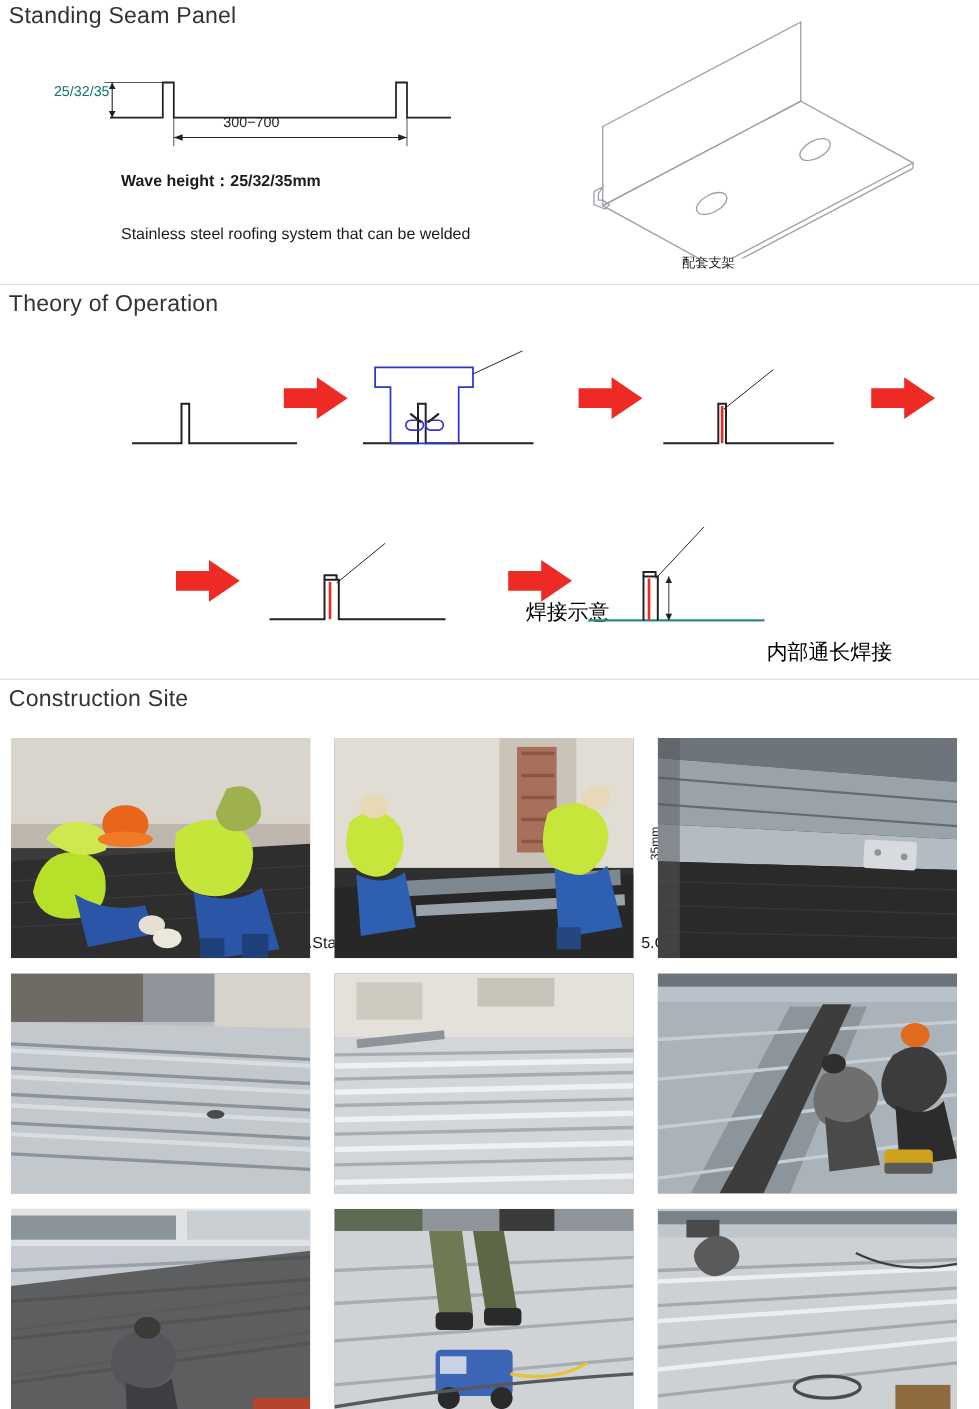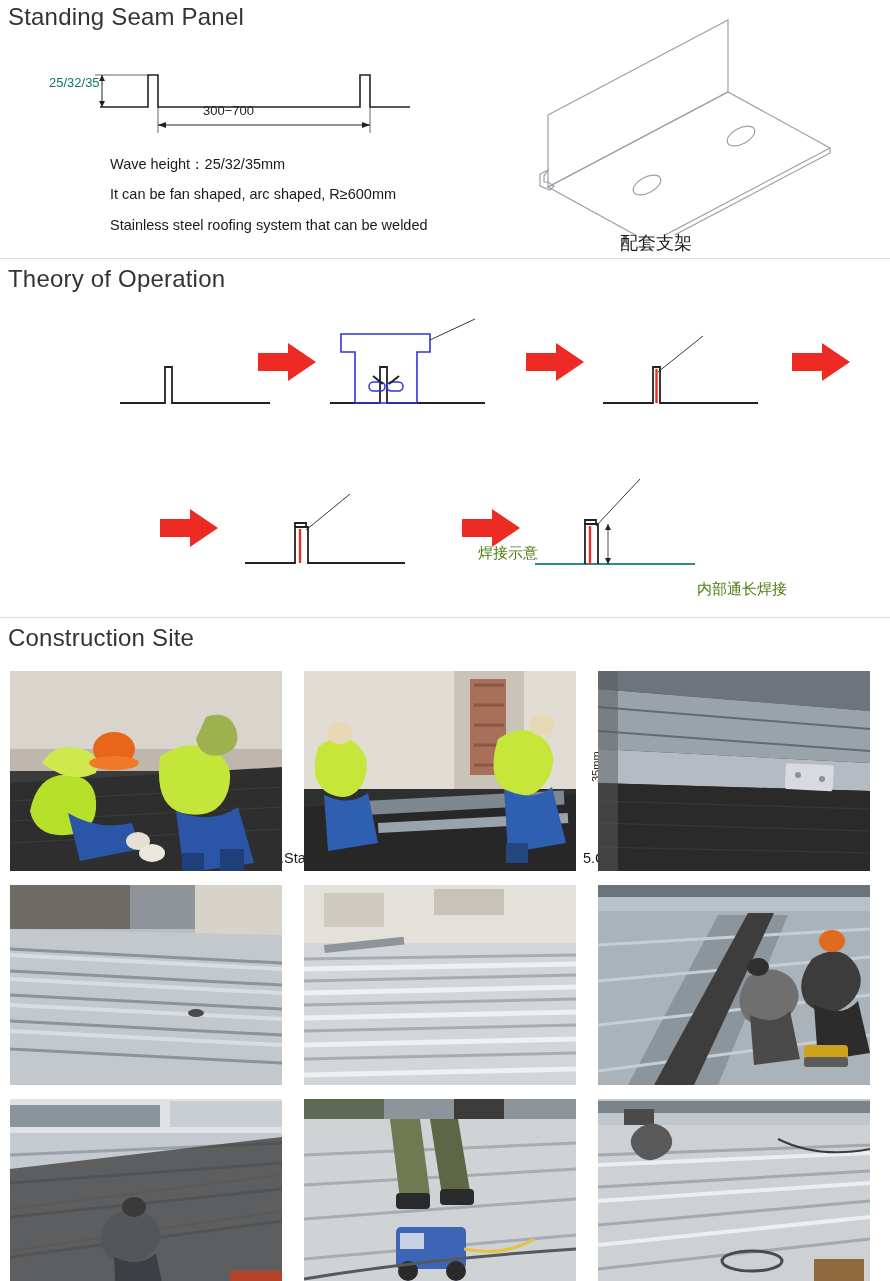--- a/index.html
+++ b/index.html
@@ -9,21 +9,21 @@
   }
   body {
     width: 890px;
     height: 1281px;
     position: relative;
     font-family: "Liberation Sans", sans-serif;
     color: #222;
     overflow: hidden;
   }
   .section-title {
-    font-size: 24px;
+    font-size: 21px;
     color: #333;
     font-weight: 400;
     letter-spacing: 0.2px;
   }
   
   #sec-panel {
     position: absolute;
     left: 0; top: 0;
     width: 890px; height: 258px;
   }
@@ -47,32 +47,32 @@
     left: 203px; top: 103px;
     font-size: 13px;
     color: #222;
   }
   .spec-line {
     position: absolute;
     left: 110px;
     font-size: 14.5px;
     color: #1a1a1a;
   }
-  #spec-1 { top: 155px; }
+  #spec-1 { top: 155px; font-weight: bold; }
   #spec-2 { top: 186px; }
-  #spec-3 { top: 217px; }
+  #spec-3 { top: 205px; }
   #bracket-drawing {
     position: absolute;
     left: 530px; top: 10px;
     width: 330px; height: 225px;
   }
   #bracket-caption {
     position: absolute;
     left: 620px; top: 231px;
-    font-size: 18px;
+    font-size: 12px;
     color: #1a1a1a;
   }
   .hr {
     position: absolute;
     left: 0;
     width: 890px;
     height: 1px;
     background: #d8d8d8;
   }
   
@@ -86,22 +86,22 @@
     left: 8px; top: 3px;
   }
   .step-caption {
     position: absolute;
     font-size: 14.5px;
     color: #1a1a1a;
     text-align: center;
   }
   .cn-label {
     position: absolute;
-    font-size: 15px;
-    color: #4d7c0f;
+    font-size: 19px;
+    color: #000000;
     white-space: nowrap;
   }
   
   #sec-site {
     position: absolute;
     left: 0; top: 621px;
     width: 826px; height: 660px;
   }
   #sec-site .section-title {
     position: absolute;
@@ -143,21 +143,20 @@
     <polygon points="118,80 126,77 126,83" fill="#222"></polygon>
     <polygon points="330,80 322,77 322,83" fill="#222"></polygon>
     <line x1="118" y1="62" x2="118" y2="88" stroke="#222" stroke-width="0.7"></line>
     <line x1="330" y1="62" x2="330" y2="88" stroke="#222" stroke-width="0.7"></line>
   </svg>
 
   <div id="dim-left-label">25/32/35</div>
   <div id="dim-width-label">300−700</div>
 
   <div class="spec-line" id="spec-1">Wave height：25/32/35mm</div>
-  <div class="spec-line" id="spec-2">It can be fan shaped, arc shaped, R≥600mm</div>
   <div class="spec-line" id="spec-3">Stainless steel roofing system that can be welded</div>
 
   <svg id="bracket-drawing" viewBox="0 0 330 225">
     <g fill="none" stroke="#9aa0a6" stroke-width="1.2">
 
       <polygon points="18,105 198,10 198,82 18,177"></polygon>
 
       <polygon points="18,177 198,82 300,138 120,233"></polygon>
 
       <line x1="120" y1="233" x2="120" y2="238"></line>

